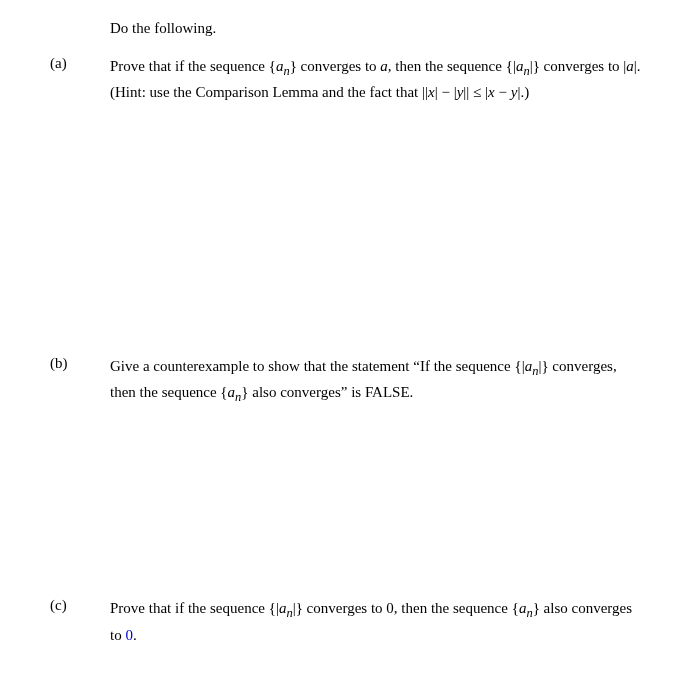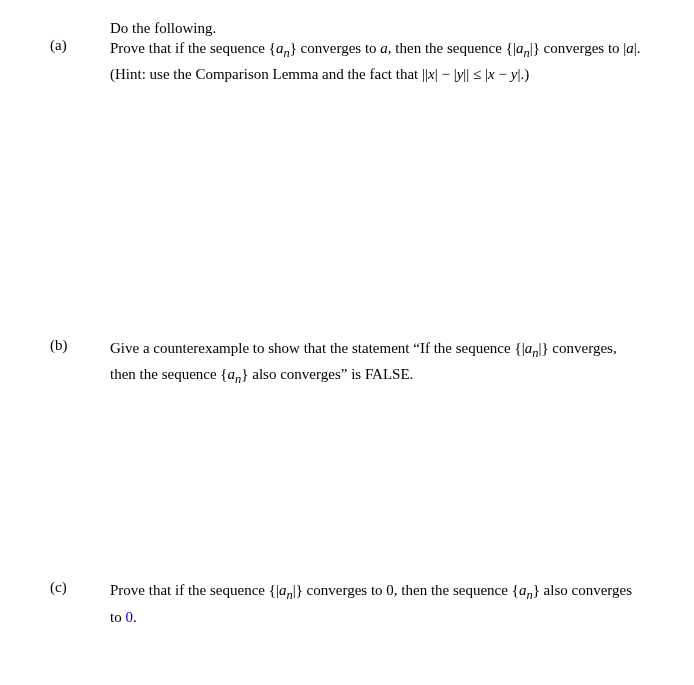--- a/index.html
+++ b/index.html
@@ -16,20 +16,21 @@
       width: 694px;
       min-height: 685px;
       padding: 20px 50px 20px 50px;
     }
 
     .page-content {
       width: 100%;
     }
 
     .intro-line {
+      margin-bottom: 18px;
       margin-left: 60px;
     }
 
     .problem-item {
       display: flex;
       margin-bottom: 10px;
       align-items: flex-start;
     }
 
     .problem-label {

